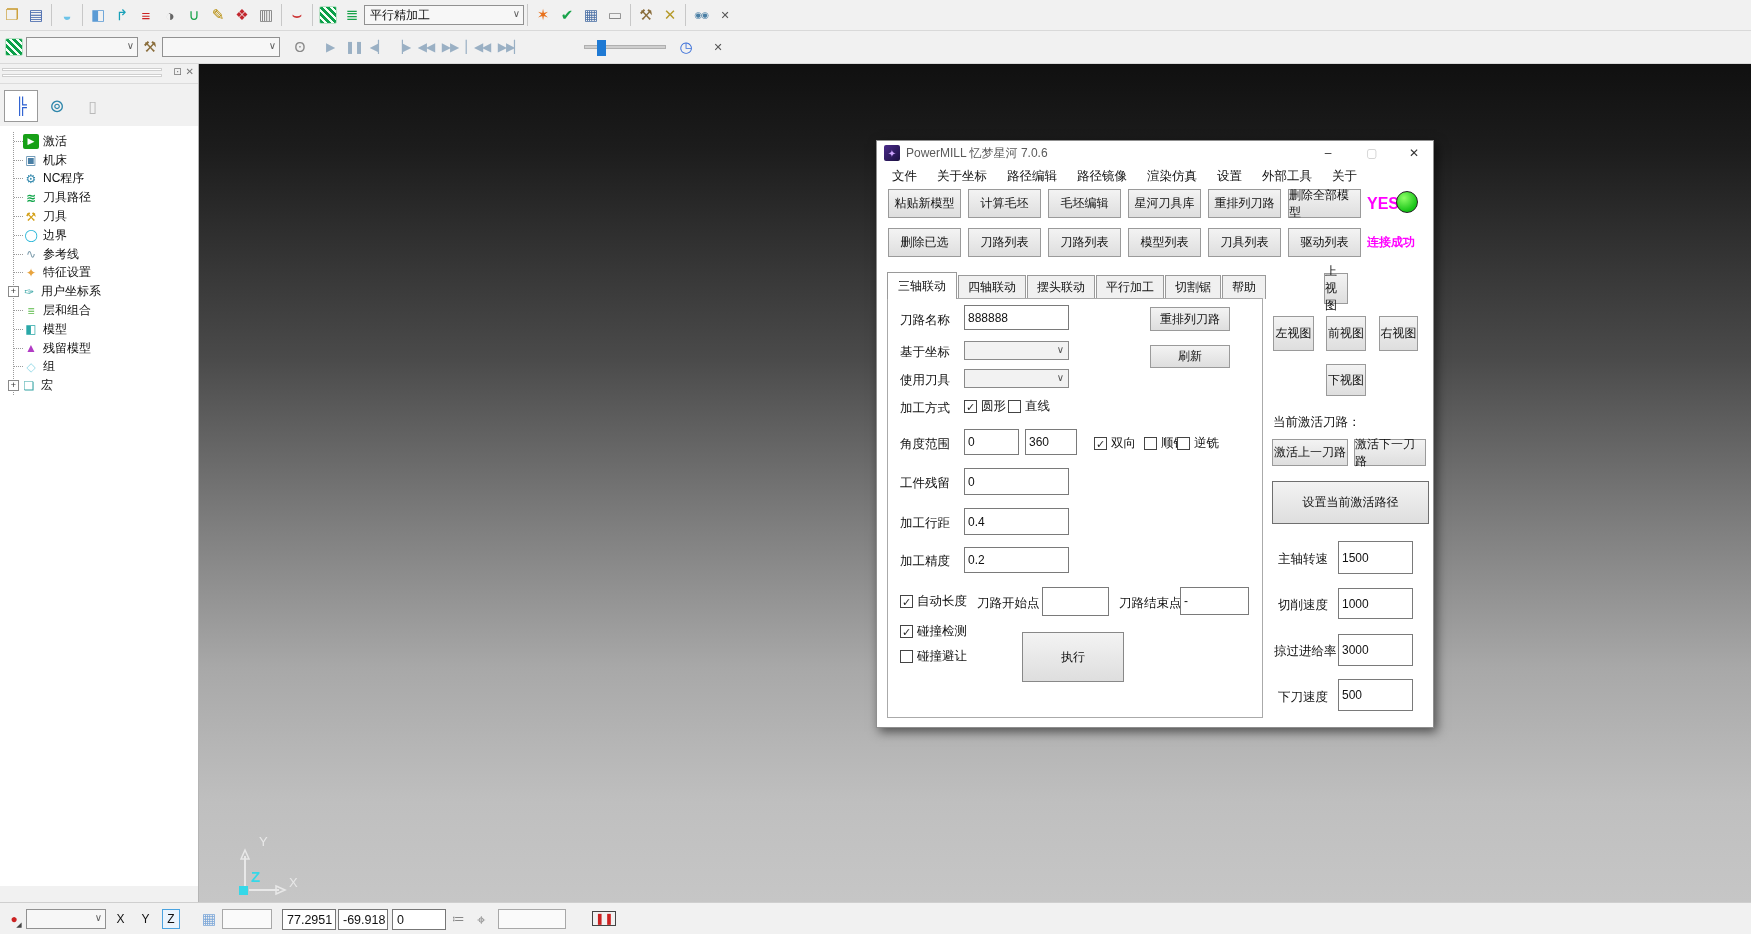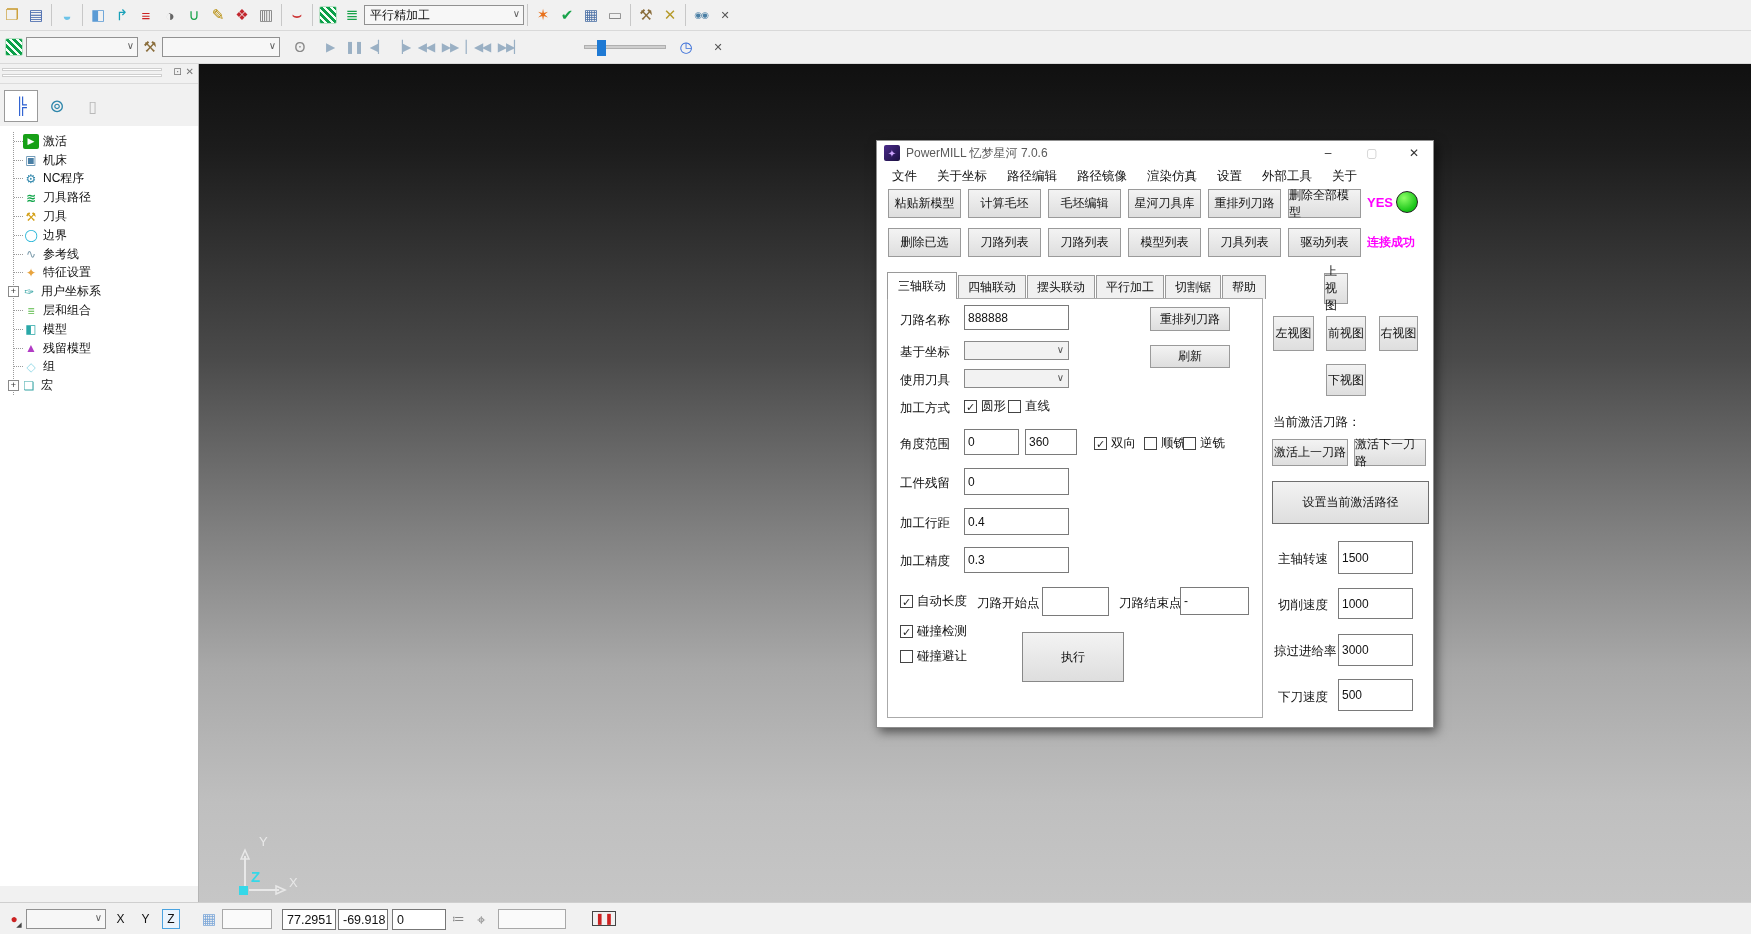--- a/index.html
+++ b/index.html
@@ -287,21 +287,21 @@
     </div>
 
     <div class="btngrid" style="top:48px;">
       <div class="btn">粘贴新模型</div>
       <div class="btn">计算毛坯</div>
       <div class="btn">毛坯编辑</div>
       <div class="btn">星河刀具库</div>
       <div class="btn">重排列刀路</div>
       <div class="btn">删除全部模型</div>
     </div>
-    <span class="abs magenta" style="left:490px;top:54px;font-size:13px;">YES</span>
+    <span class="abs magenta" style="left:490px;top:54px;font-size:16px;">YES</span>
     <span class="glight" style="left:519px;top:50px;"></span>
 
     <div class="btngrid" style="top:87px;text-align:right;">
       <div class="btn">删除已选</div>
       <div class="btn">刀路列表</div>
       <div class="btn">刀路列表</div>
       <div class="btn">模型列表</div>
       <div class="btn">刀具列表</div>
       <div class="btn">驱动列表</div>
     </div>
@@ -348,33 +348,33 @@
       <div class="txt" style="left:76px;top:130px;width:55px;height:26px;">0</div>
       <div class="txt" style="left:137px;top:130px;width:52px;height:26px;">360</div>
       <span class="cbrow" style="left:206px;top:136px;">
         <span class="cb">✓</span>
         <span>双向</span>
       </span>
       <span class="cbrow" style="left:256px;top:136px;">
         <span class="cb"></span>
         <span>顺铣</span>
       </span>
-      <span class="cbrow" style="left:295px;top:136px;">
+      <span class="cbrow" style="left:289px;top:136px;">
         <span class="cb"></span>
         <span>逆铣</span>
       </span>
 
       <span class="flabel" style="left:12px;top:176px;">工件残留</span>
       <div class="txt" style="left:76px;top:169px;width:105px;height:27px;">0</div>
 
       <span class="flabel" style="left:12px;top:216px;text-align:center;">加工行距</span>
       <div class="txt" style="left:76px;top:209px;width:105px;height:27px;">0.4</div>
 
       <span class="flabel" style="left:12px;top:254px;">加工精度</span>
-      <div class="txt" style="left:76px;top:248px;width:105px;height:26px;">0.3</div>
+      <div class="txt" style="left:76px;top:248px;width:105px;height:26px;">0.2</div>
 
       <span class="cbrow" style="left:12px;top:294px;">
         <span class="cb">✓</span>
         <span>自动长度</span>
       </span>
       <span class="flabel" style="left:89px;top:296px;">刀路开始点</span>
       <div class="txt" style="left:154px;top:288px;width:67px;height:29px;"></div>
       <span class="flabel" style="left:231px;top:296px;">刀路结束点</span>
       <div class="txt" style="left:292px;top:288px;width:69px;height:28px;">-</div>
 

